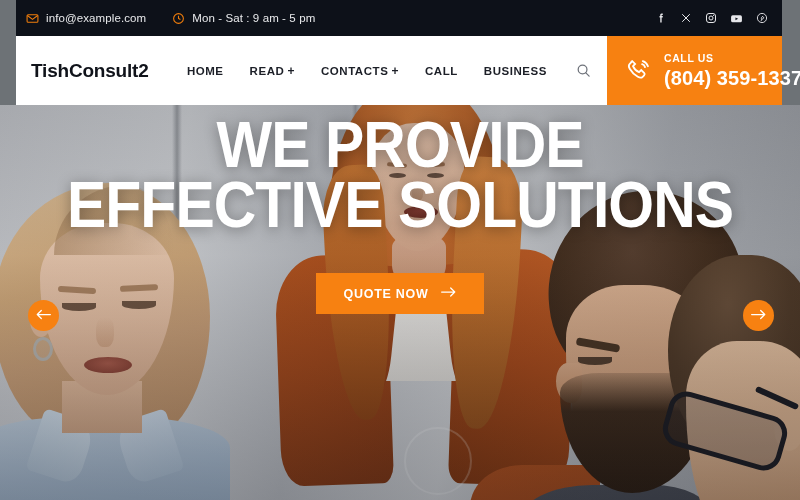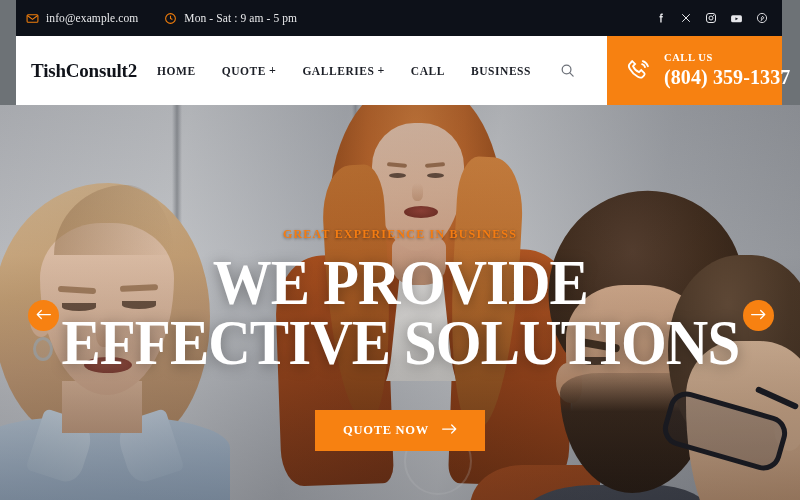--- a/index.html
+++ b/index.html
@@ -12,21 +12,20 @@
     font-family: "Liberation Sans", "DejaVu Sans", sans-serif;
   }
 
   body { background: #6d7276; }
 
   .page {
     position: relative;
     width: 800px;
     height: 500px;
     background: #6d7276;
-    font-family: Liberation Serif, serif;
   }
 
   
   .hero {
     position: absolute;
     left: 0; top: 105px;
     width: 800px; height: 395px;
     overflow: hidden;
     background: #b9bcc0;
   }
@@ -270,21 +269,21 @@
     display:flex; align-items:center;
     padding-left:15px;
     font-size:19px; font-weight:bold; color:#10131a;
     letter-spacing:-.2px;
     white-space:nowrap;
   }
   .nav {
     flex:1;
     display:flex; align-items:center; justify-content:flex-end;
     gap:26px;
-    padding-right:30px;
+    padding-right:14px;
   }
   .nav-item {
     font-size:11.5px; font-weight:bold; color:#1c1f27;
     letter-spacing:.55px; white-space:nowrap;
     display:flex; align-items:center; gap:3px;
     cursor:pointer;
   }
   .nav-plus { font-size:12px; font-weight:bold; color:#1c1f27; }
   .search-btn {
     display:flex; align-items:center; justify-content:center;
@@ -482,26 +481,26 @@
 
     <div class="logo">TishConsult2</div>
 
     <div class="nav">
 
       <div class="nav-item">
         <span>HOME</span>
       </div>
 
       <div class="nav-item">
-        <span>QUOTE</span>
+        <span>READ</span>
         <span class="nav-plus">+</span>
       </div>
 
       <div class="nav-item">
-        <span>GALLERIES</span>
+        <span>CONTACTS</span>
         <span class="nav-plus">+</span>
       </div>
 
       <div class="nav-item">
         <span>CALL</span>
       </div>
 
       <div class="nav-item">
         <span>BUSINESS</span>
       </div>
@@ -523,21 +522,20 @@
         </svg>
       </div>
       <div>
         <div class="call-label">CALL US</div>
         <div class="call-number">(804) 359-1337</div>
       </div>
     </div>
   </div>
 
   <div class="hero-content">
-    <div class="hero-eyebrow">GREAT EXPERIENCE IN BUSINESS</div>
     <div class="hero-title">
       <span class="l2">WE PROVIDE</span>
       <span class="l2">EFFECTIVE SOLUTIONS</span>
     </div>
     <div class="hero-btns">
       <div class="btn btn-primary">
         <span>QUOTE NOW</span>
         <span>
           <svg width="15" height="12" viewBox="0 0 24 18" fill="none" stroke="currentColor" stroke-width="2" stroke-linecap="round" stroke-linejoin="round">
             <path d="M1 9 H22 M15.5 2.5 L22 9 L15.5 15.5"></path>

